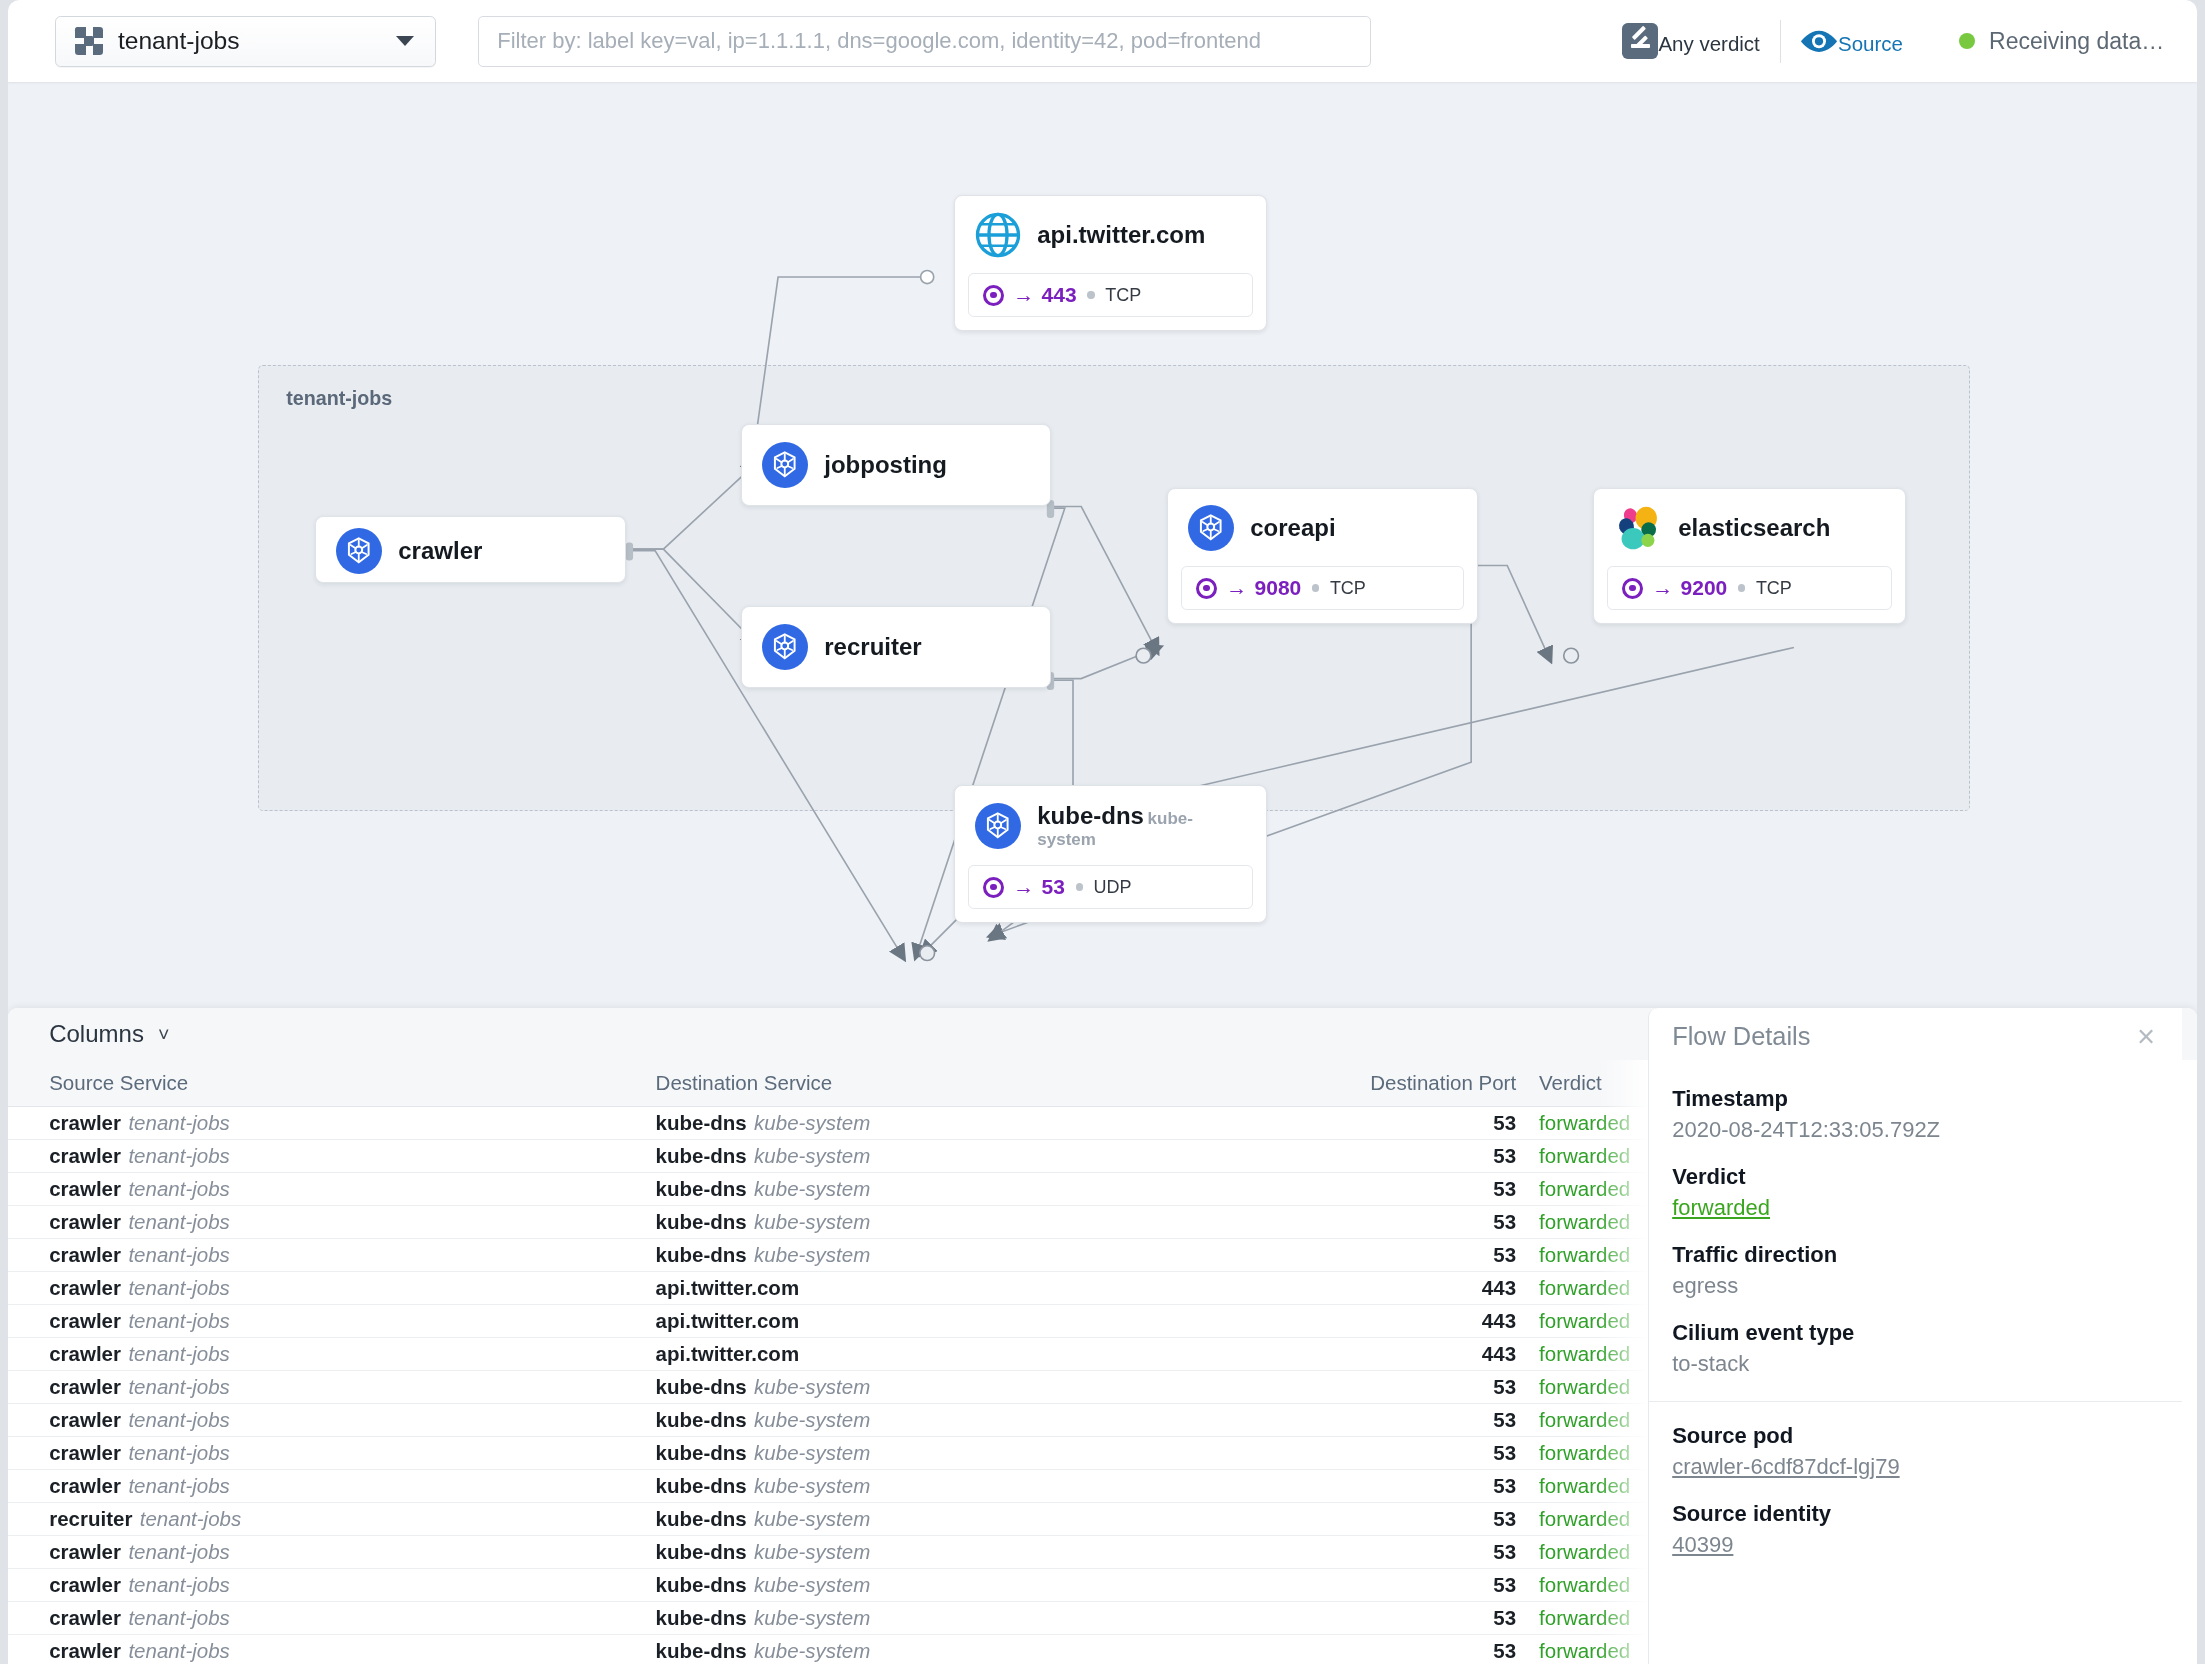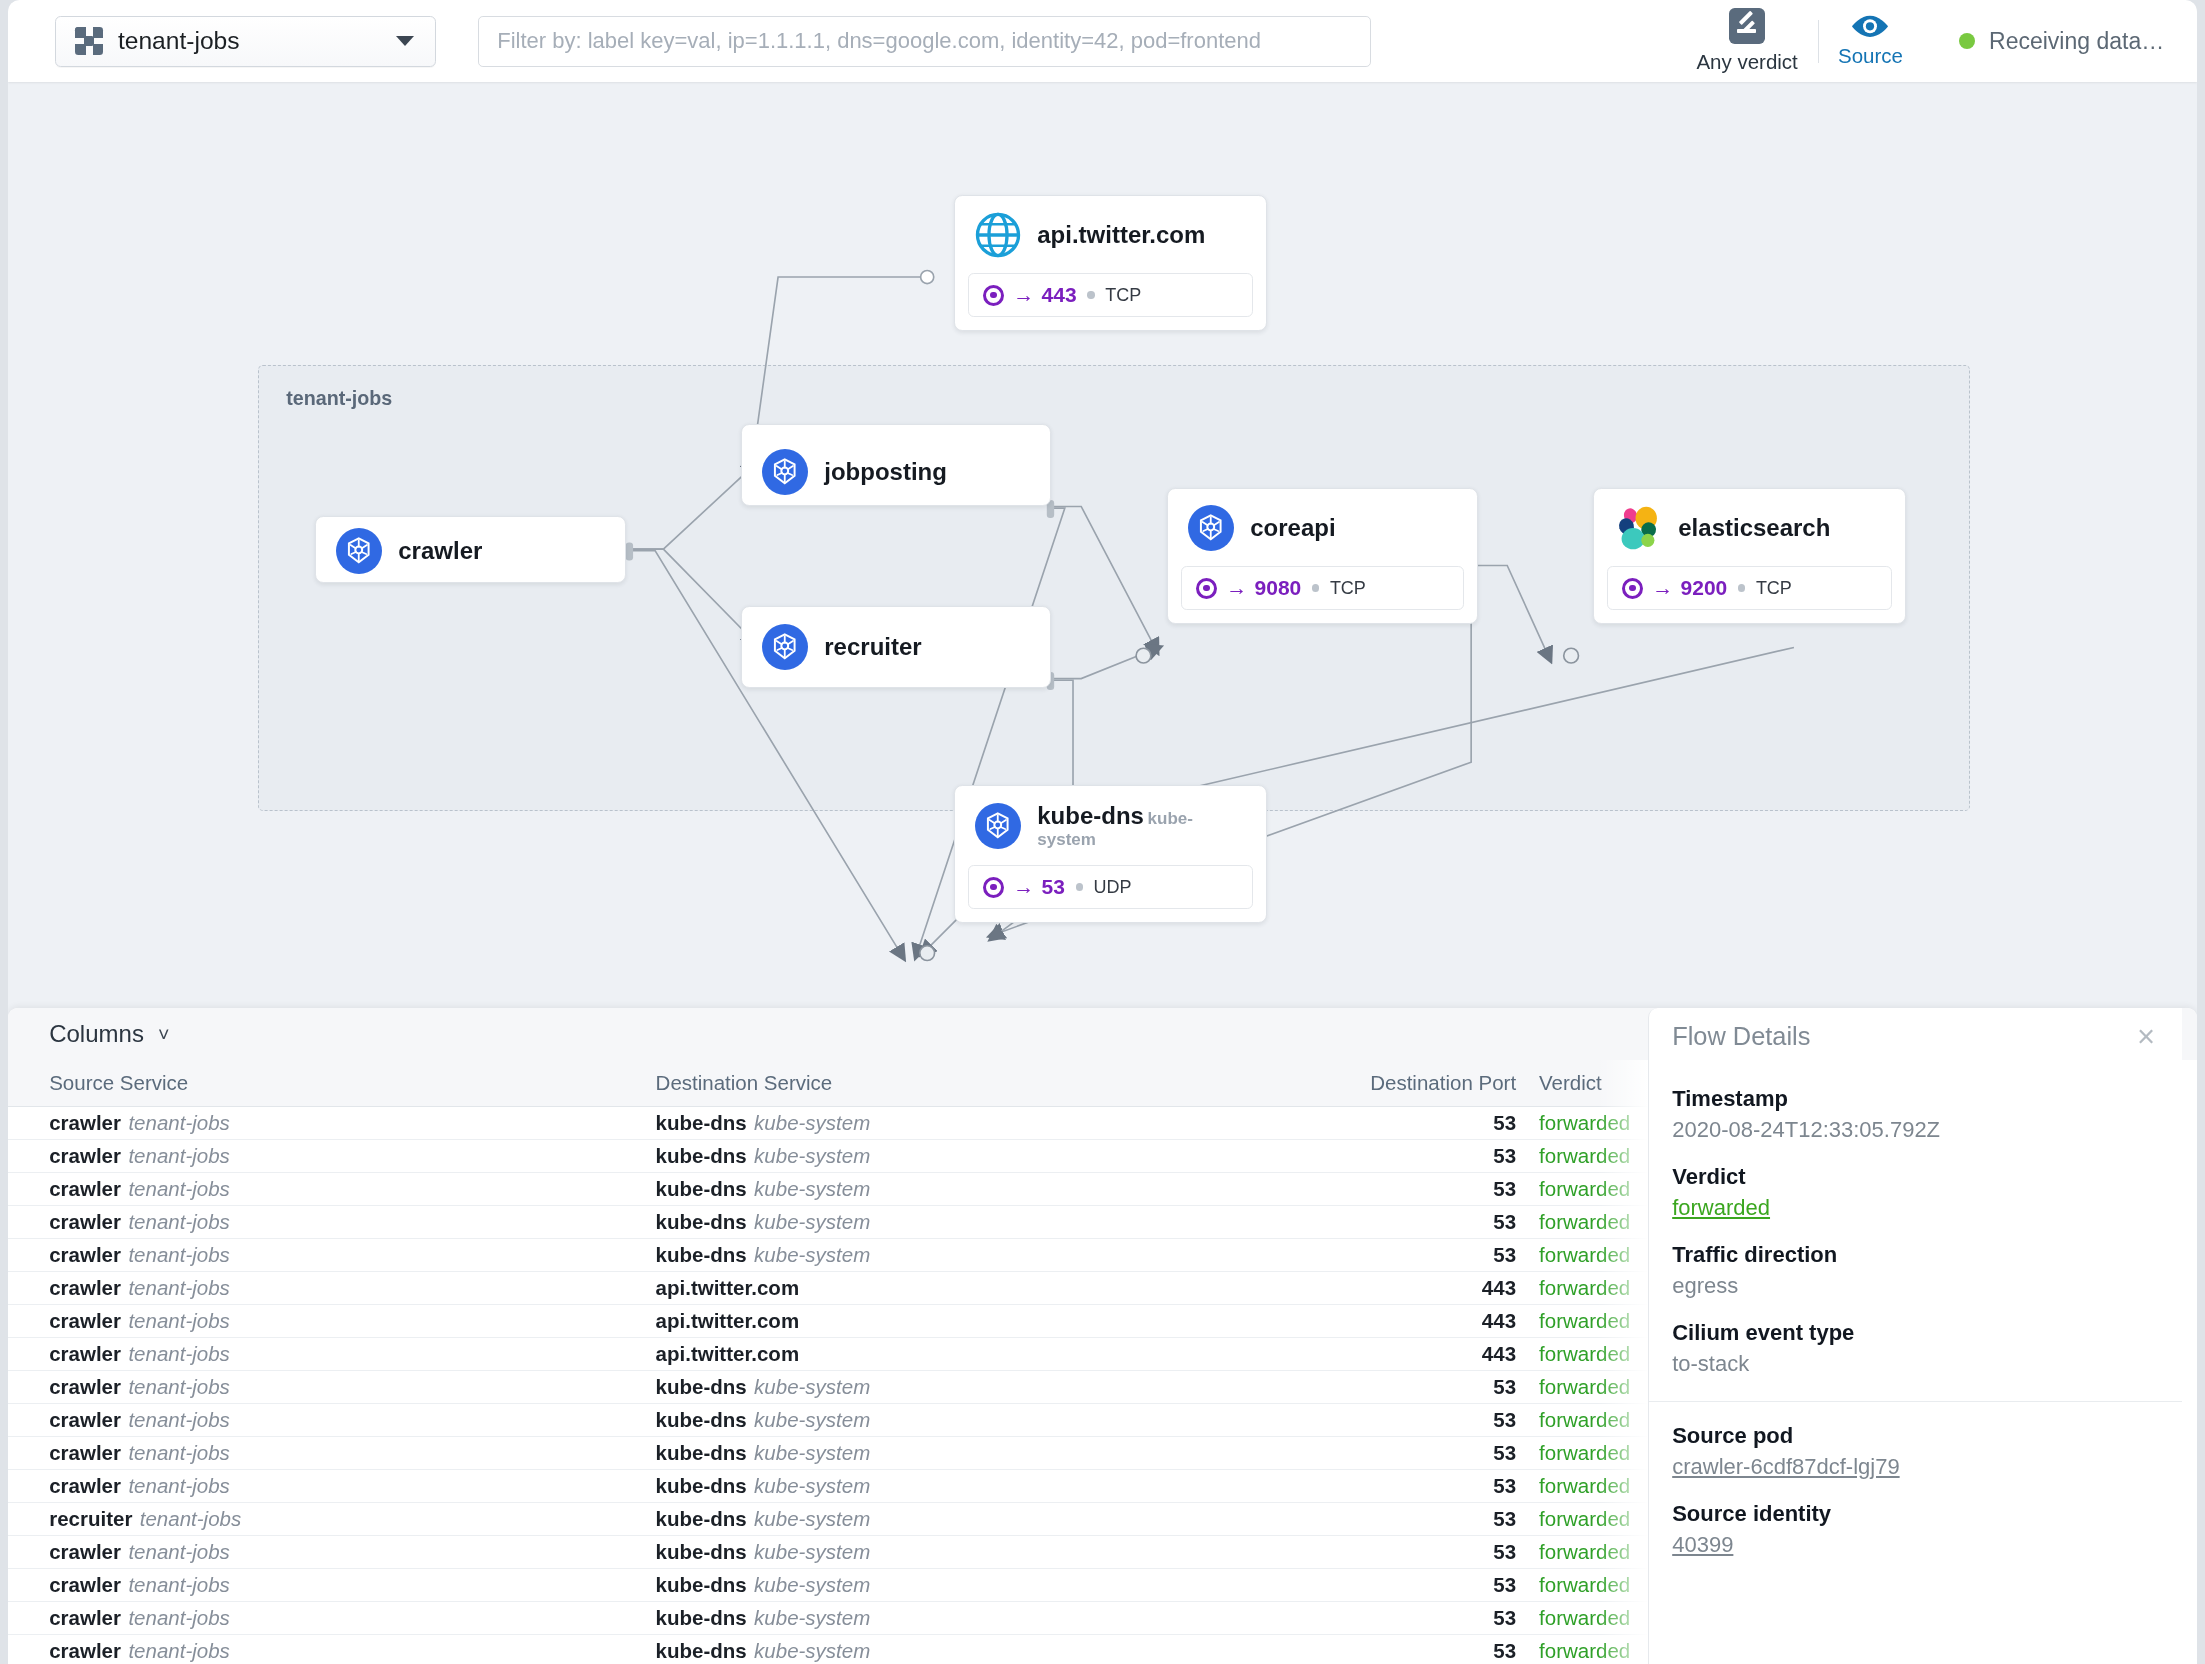--- a/index.html
+++ b/index.html
@@ -54,21 +54,21 @@
   }
   .filter-input {
     margin-left: 42px; width: 893px; height: 51px;
     background: #fff; border: 0.8px solid #d8dce1; border-radius: 4.9px;
     font-size: 22px; color: #1b1f23; padding: 0 18px;
     font-family: "Liberation Sans", sans-serif;
   }
   .filter-input::placeholder { color: #a6aeb8; }
   .hdr-right { margin-left: auto; display: flex; align-items: center; height: 100%; }
   .hdr-btn {
-    display: flex; flex-direction: column; align-items: center; justify-content: center;
+    display: flex; flex-direction: row; align-items: center; justify-content: center;
     cursor: pointer; padding: 0 19.7px;
   }
   .gavel {
     width: 36px; height: 36px; background: #5a6b7d; border-radius: 5.7px;
     position: relative;
   }
   .gavel::before {
     content: ""; position: absolute; left: 9px; top: 8.2px; width: 15.6px; height: 4.1px;
     background: #fff; transform: rotate(-45deg); border-radius: 0.8px;
     box-shadow: 0 0 0 0 #fff;
@@ -322,21 +322,21 @@
             <i></i>
           </span>
         <span class="port-arrow">→</span>
         <span class="port-num">443</span>
         <span class="port-dot"></span>
         <span class="port-proto">TCP</span>
       </div>
     </div>
 
     <div class="node" style="left:733px; top:342px; width:310px; height:82px;">
-      <div class="node-head" style="padding-top:24px;">
+      <div class="node-head" style="padding-top:17px;">
         <span class="k8s">
           <svg width="29.5" height="29.5" viewBox="0 0 36 36">
             <path d="M18 3 L30 9 L30 23 L18 32 L6 23 L6 9 Z" fill="none" stroke="#fff" stroke-width="2.4"></path>
             <circle cx="18" cy="17" r="4.2" fill="none" stroke="#fff" stroke-width="2.4"></circle>
             <g stroke="#fff" stroke-width="2.2" stroke-linecap="round">
               <line x1="18" y1="5" x2="18" y2="12.8"></line>
               <line x1="28" y1="11" x2="21.8" y2="15"></line>
               <line x1="27" y1="22" x2="21.5" y2="19.5"></line>
               <line x1="9" y1="22" x2="14.5" y2="19.5"></line>
               <line x1="8" y1="11" x2="14.2" y2="15"></line>

